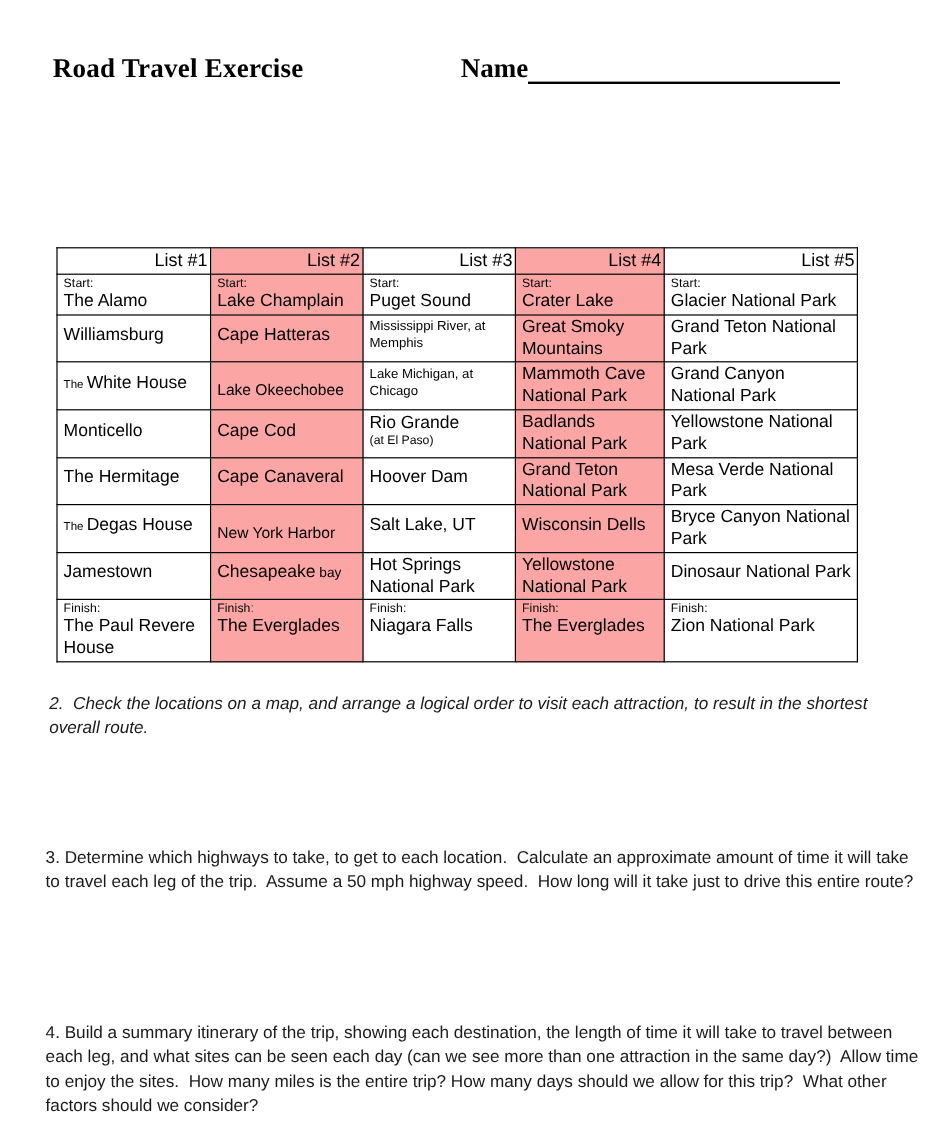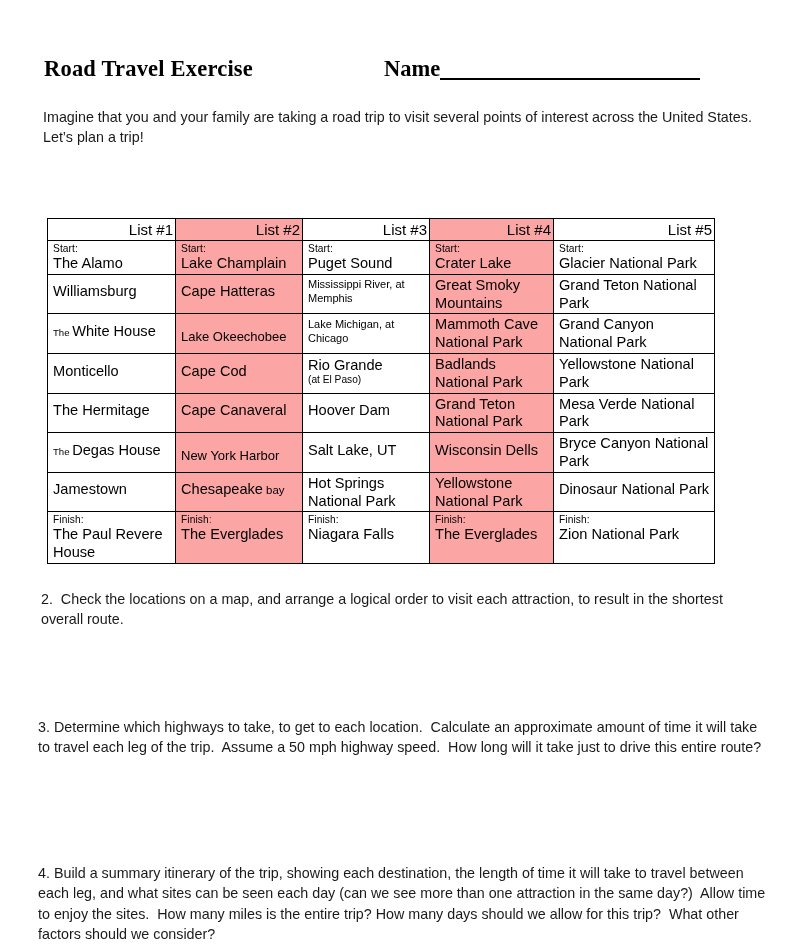--- a/index.html
+++ b/index.html
@@ -11,21 +11,21 @@
     width: 792px;
     height: 946px;
     position: relative;
     font-family: "Liberation Sans", sans-serif;
     color: #000000;
     overflow: hidden;
   }
 
   .page {
     position: absolute;
-    top: 12px; left: 0;
+    top: 0; left: 0;
     width: 792px;
     height: 710px;
   }
 
   
   .header-row {
     position: absolute;
     left: 44px;
     top: 44px;
     width: 700px;
@@ -39,21 +39,21 @@
     font-weight: bold;
     font-size: 22.5px;
     letter-spacing: 0.2px;
     white-space: nowrap;
   }
   .name-wrap {
     position: absolute;
     left: 340px;
     top: 0;
     display: flex;
-    align-items: flex-start;
+    align-items: flex-end;
     white-space: nowrap;
   }
   .name-label {
     font-family: "Liberation Serif", serif;
     font-weight: bold;
     font-size: 22.5px;
   }
   .name-blank {
     display: inline-block;
     width: 260px;
@@ -64,21 +64,21 @@
   
   .para {
     position: absolute;
     font-size: 14.3px;
     line-height: 1.42;
     color: #1a1a1a;
     white-space: pre-wrap;
   }
   .p-intro  { left: 43px; top: 95px;  width: 718px; }
   .p-q1     { left: 43px; top: 148px; width: 700px; }
-  .p-q2     { left: 41px; top: 577px; width: 722px; }
+  .p-q2     { left: 41px; top: 577px; width: 722px; font-style: italic; }
   .p-q3     { left: 38px; top: 705px; width: 728px; }
   .p-q4     { left: 38px; top: 851px; width: 730px; }
 
   
   .list-table {
     position: absolute;
     left: 47px;
     top: 206px;
     width: 667px;
     border-collapse: collapse;
@@ -157,21 +157,20 @@
 <div class="page">
 
   <div class="header-row">
     <div class="doc-title">Road Travel Exercise</div>
     <div class="name-wrap">
       <span class="name-label">Name</span>
       <span class="name-blank"></span>
     </div>
   </div>
 
-  <div class="para p-intro">Imagine that you and your family are taking a road trip to visit several points of interest across the United States.  Let’s plan a trip!</div>
 
   <table class="list-table">
     <colgroup>
       <col style="width:128px">
       <col style="width:127px">
       <col style="width:127px">
       <col style="width:124px">
       <col style="width:161px">
     </colgroup>
     <thead>

